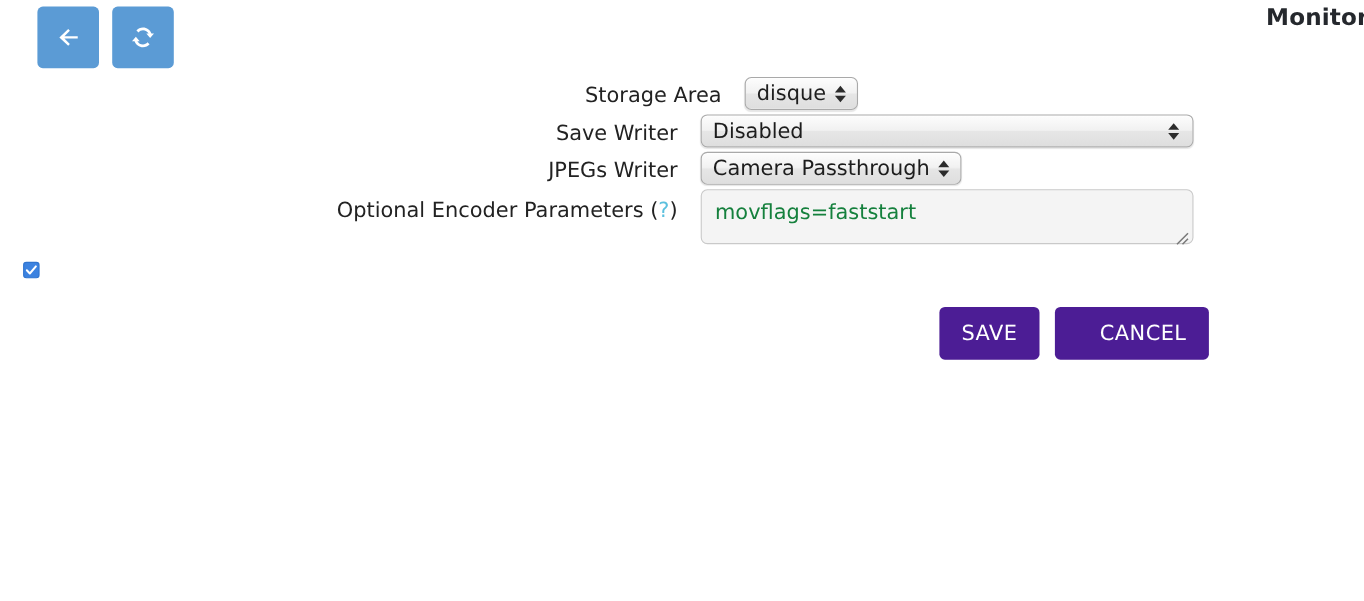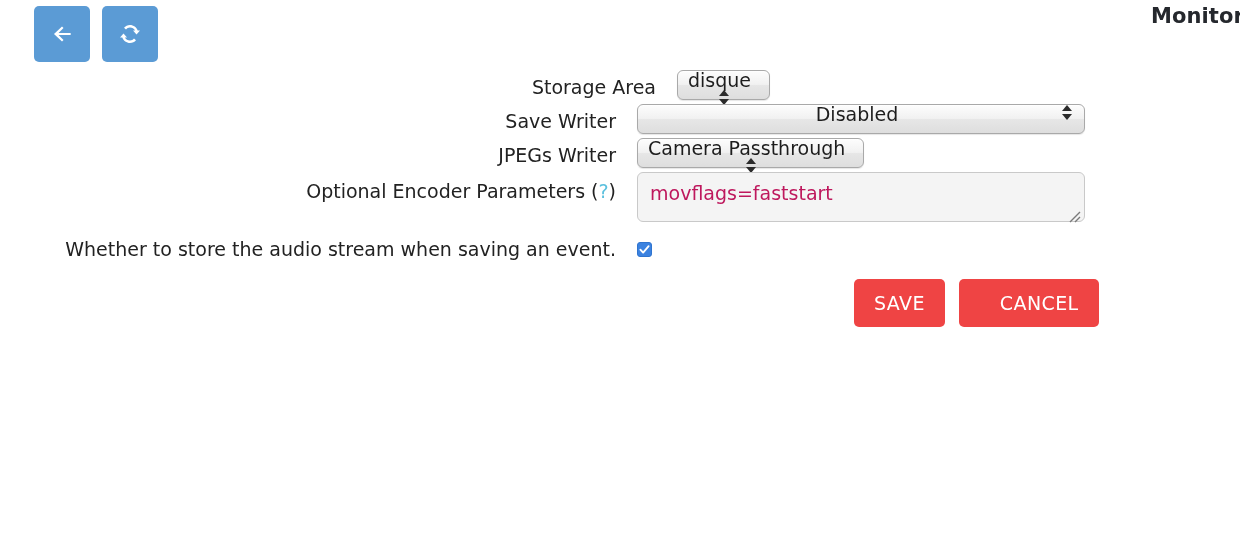--- a/index.html
+++ b/index.html
@@ -98,21 +98,20 @@
     border: 1px solid #a9a9a9;
     border-radius: 6px;
     background: linear-gradient(to bottom, #fdfdfd 0%, #f1f1f1 48%, #e6e6e6 52%, #dedede 100%);
     box-shadow: 0 1px 0 rgba(255,255,255,0.75) inset, 0 1px 1px rgba(0,0,0,0.10);
     padding: 0 10px;
     font-size: 19px;
     color: #1d1d1d;
     cursor: pointer;
     user-select: none;
     white-space: nowrap;
-    flex-direction: column;
   }
   .sel .sel-text { line-height: 1; padding-right: 8px; }
   .sel.sel-wide { width: 448px; justify-content: flex-start; }
   .sel.sel-wide .sel-arrows { position: absolute; right: 12px; }
   .sel-arrows {
     display: inline-flex;
     flex-direction: column;
     justify-content: center;
     gap: 3px;
   }
@@ -129,21 +128,21 @@
   .ta-wrap { position: relative; }
   .ta {
     width: 448px;
     height: 50px;
     box-sizing: border-box;
     border: 1px solid #c9c9c9;
     border-radius: 6px;
     background: #f4f4f4;
     font-family: "DejaVu Sans", "Liberation Sans", sans-serif;
     font-size: 19px;
-    color: #be185d;
+    color: #15803d;
     padding: 10px 12px;
     resize: none;
     outline: none;
     overflow: hidden;
     line-height: 1.1;
   }
   .ta-grip {
     position: absolute;
     right: 4px;
     bottom: 4px;
@@ -195,21 +194,21 @@
 
   
   .actions {
     position: absolute;
     left: 854px;
     top: 279px;
     display: flex;
     gap: 14px;
   }
   .btn {
-    background: #ef4444;
+    background: #4c1d95;
     color: #ffffff;
     border: none;
     border-radius: 5px;
     font-family: "DejaVu Sans", "Liberation Sans", sans-serif;
     font-size: 19px;
     letter-spacing: 0.4px;
     height: 48px;
     padding: 0 20px;
     cursor: pointer;
     display: flex;
@@ -293,21 +292,20 @@
             <path d="M13 3L3 13M13 8L8 13" stroke="#7a7a7a" stroke-width="1.4" fill="none"></path>
           </svg>
         </span>
       </div>
     </div>
   </div>
 
 </div>
 
 <div class="audio-row">
-  <div class="audio-label">Whether to store the audio stream when saving an event.</div>
   <div class="audio-box">
     <span class="cbx">
       <svg width="11" height="11" viewBox="0 0 12 12" aria-hidden="true">
         <path d="M1.5 6.2l3 3.2L10.5 2.4" stroke="#ffffff" stroke-width="2" fill="none" stroke-linecap="round" stroke-linejoin="round"></path>
       </svg>
     </span>
   </div>
 </div>
 
 <div class="actions">

